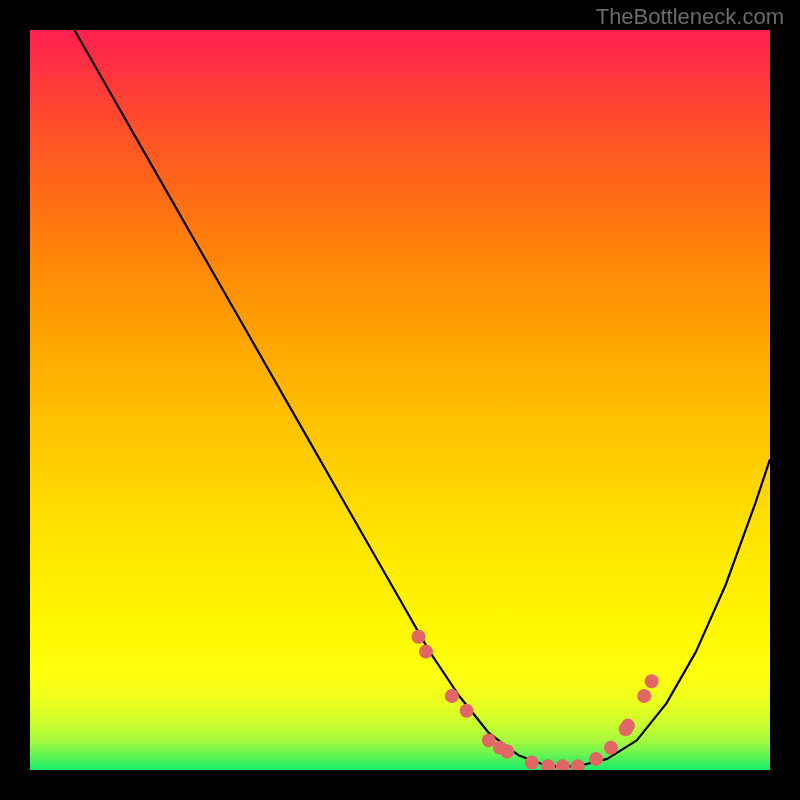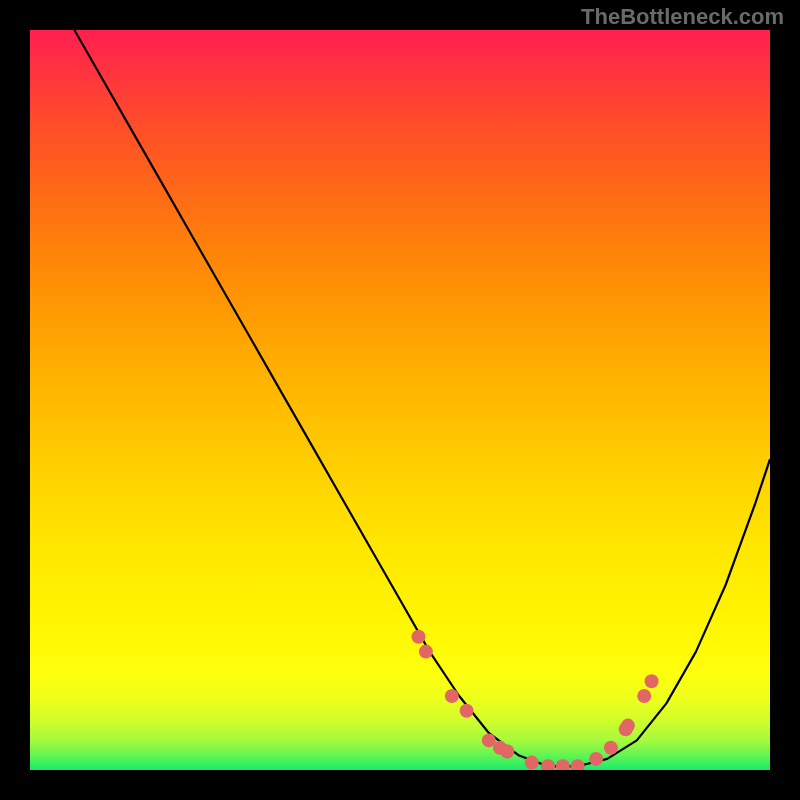--- a/index.html
+++ b/index.html
@@ -10,21 +10,21 @@
     position: relative;
     font-family: Arial, sans-serif;
     overflow: hidden;
   }
   .watermark {
     position: absolute;
     top: 4px;
     right: 16px;
     color: #6a6a6a;
     font-size: 22px;
-    font-weight: 700;
+    font-weight: 400;
     z-index: 20;
   }
   .plot-bg {
     position: absolute;
     left: 30px;
     top: 30px;
     width: 740px;
     height: 740px;
     background: linear-gradient(
       to top,

